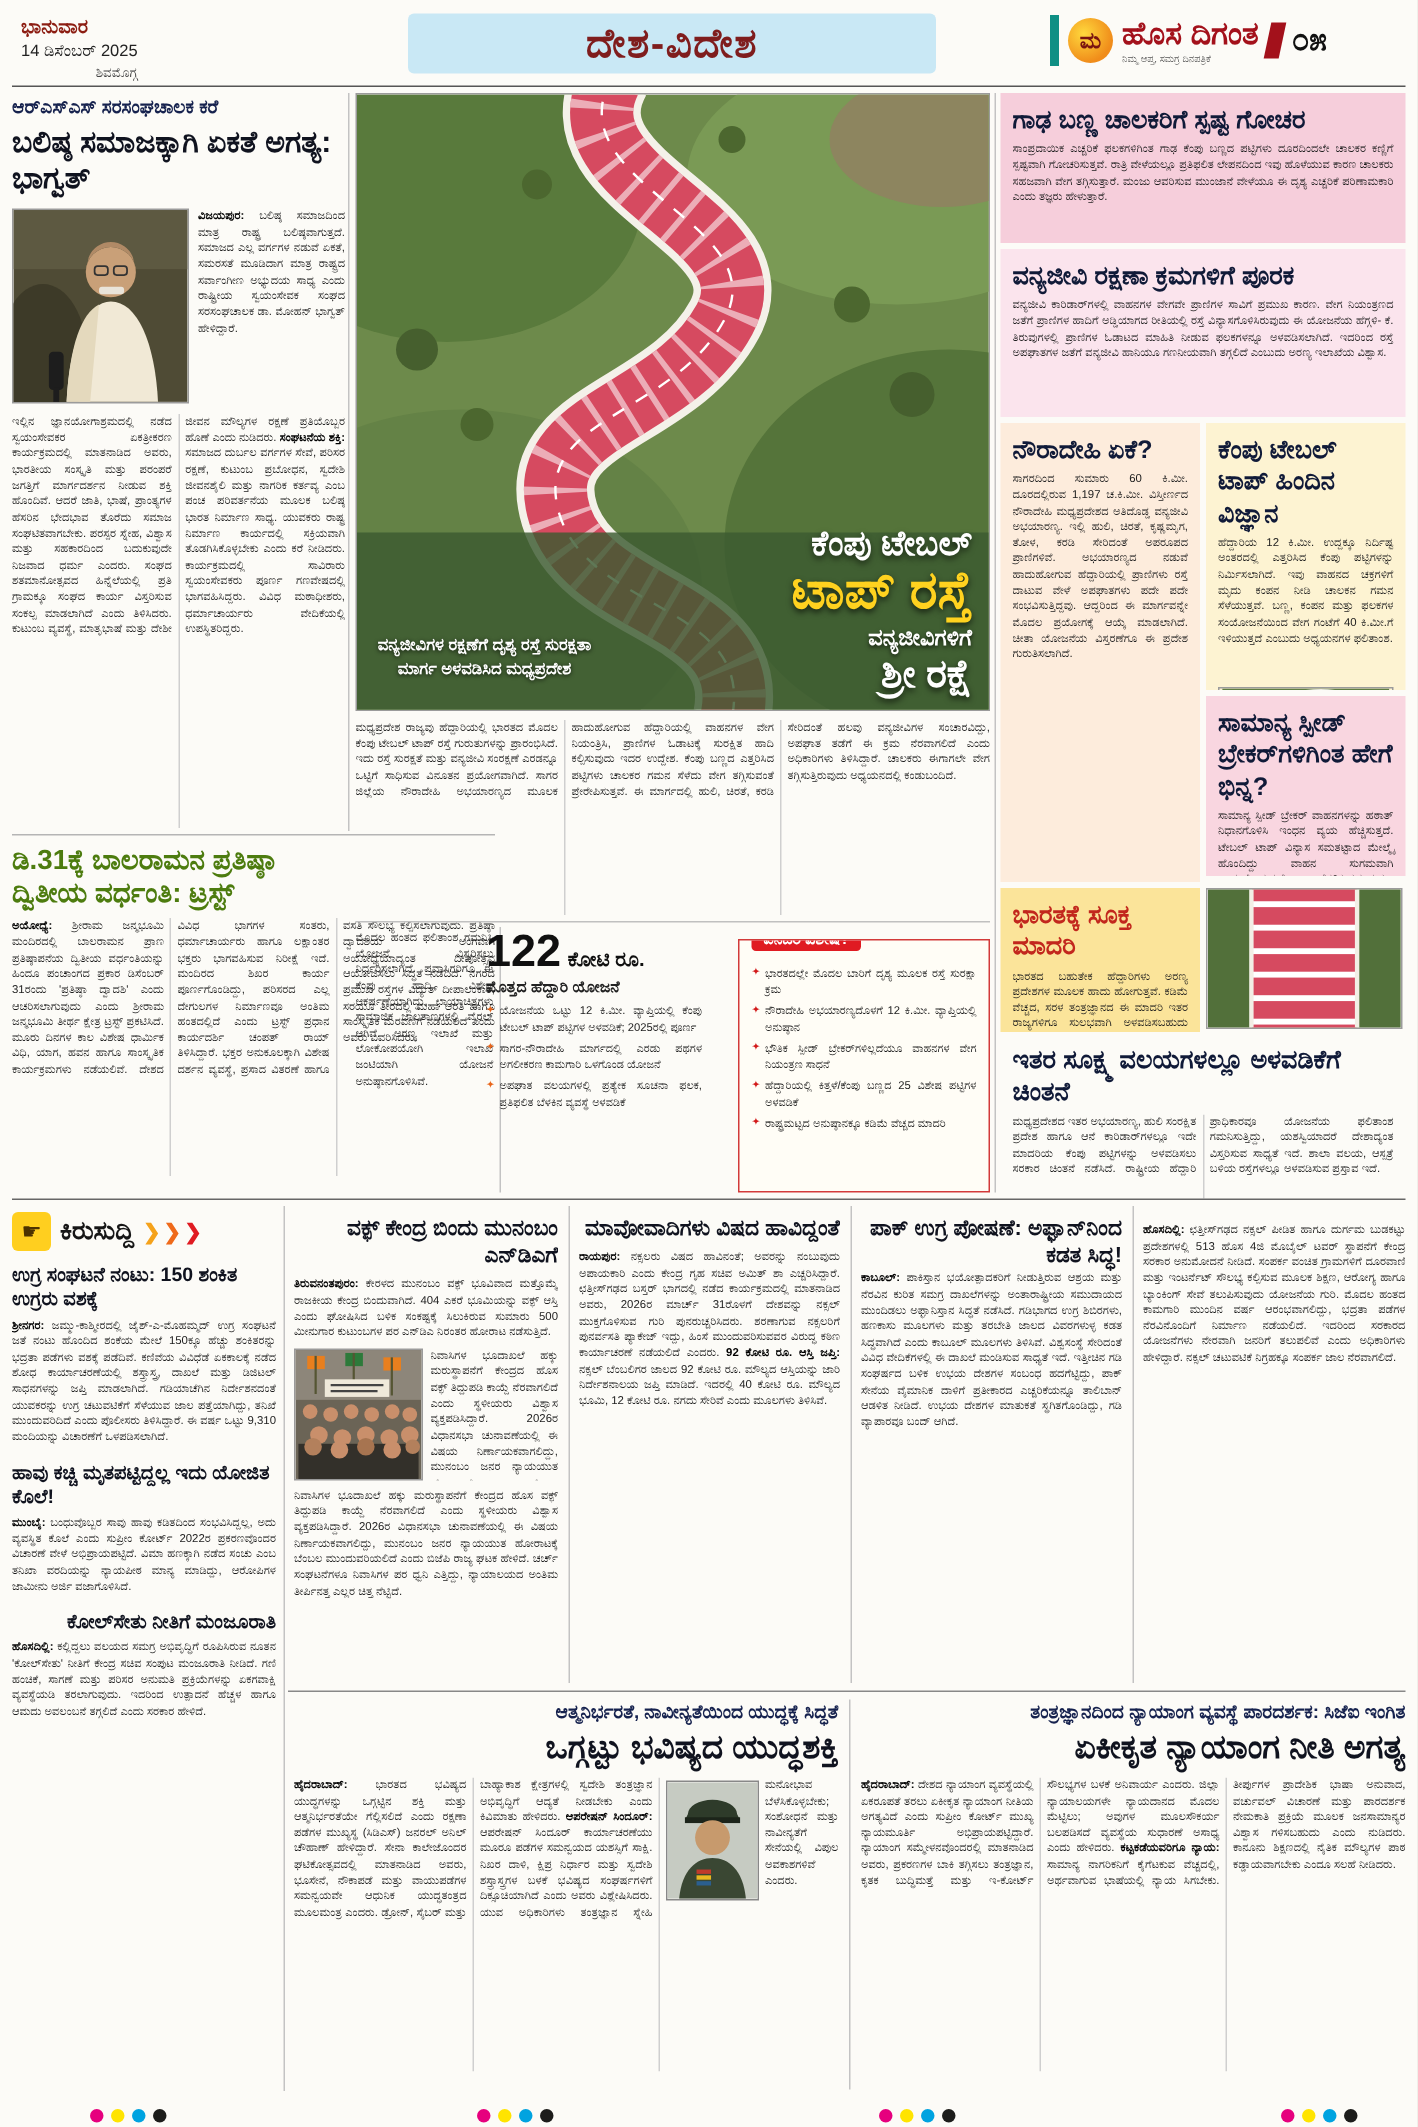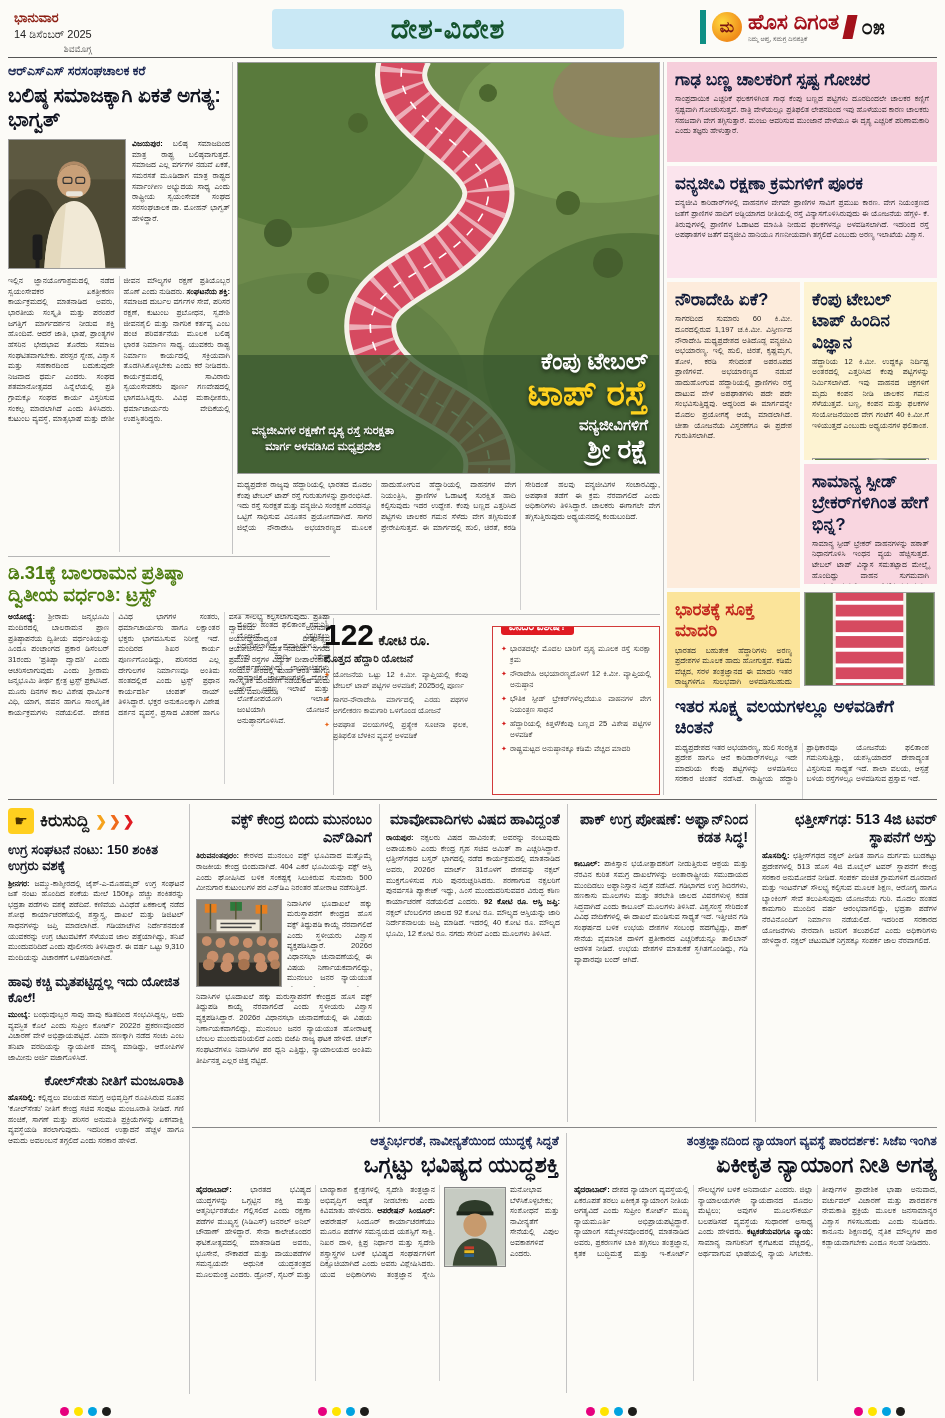--- a/index.html
+++ b/index.html
@@ -11,21 +11,21 @@
 
   
   .hrule { position:absolute; height:1px; background:#8d8d8d; }
   .vrule { position:absolute; width:1px; background:#c3c3c3; }
 
   
   .day { font-size:13px; font-weight:bold; color:#8c1d12; }
   .date { font-size:11px; color:#222; margin-top:2px; }
   .edition { font-size:9px; color:#444; margin-top:3px; text-align:right; }
   .section-banner { background:var(--banner-blue,#c9e8f5); border-radius:4px; display:flex; align-items:center; justify-content:center; }
-  .section-banner span { font-size:27px; font-weight:800; color:#14532d; letter-spacing:1px; }
+  .section-banner span { font-size:27px; font-weight:800; color:#7f1d1d; letter-spacing:1px; }
   .logo-row { display:flex; align-items:center; gap:6px; }
   .logo-dot { width:30px; height:30px; border-radius:50%; background:radial-gradient(circle at 35% 35%, #ffd93d, #f08c1a 70%); display:flex; align-items:center; justify-content:center; color:#7a1410; font-weight:800; font-size:15px; flex:0 0 auto; }
   .paper-name { font-size:21px; font-weight:800; color:var(--brand-red,#a3111b); line-height:1; }
   .tagline { font-size:6.5px; color:#555; margin-top:2px; }
   .pgno-tab { width:10px; height:24px; background:var(--brand-red,#a3111b); transform:skewX(-12deg); display:inline-block; }
   .pgno { font-size:21px; font-weight:800; color:#111; }
   .logo-accent { width:6px; height:34px; background:#0f8f84; }
 
   
   .kicker { font-size:12.5px; font-weight:800; color:#16224e; }
@@ -364,28 +364,27 @@
     <div class="body-text" style="margin-top:5px;">
       <b class="dateline">ರಾಯಪುರ:</b>
       <span>ನಕ್ಸಲರು ವಿಷದ ಹಾವಿನಂತೆ; ಅವರನ್ನು ನಂಬುವುದು ಅಪಾಯಕಾರಿ ಎಂದು ಕೇಂದ್ರ ಗೃಹ ಸಚಿವ ಅಮಿತ್ ಶಾ ಎಚ್ಚರಿಸಿದ್ದಾರೆ. ಛತ್ತೀಸ್‌ಗಢದ ಬಸ್ತರ್ ಭಾಗದಲ್ಲಿ ನಡೆದ ಕಾರ್ಯಕ್ರಮದಲ್ಲಿ ಮಾತನಾಡಿದ ಅವರು, 2026ರ ಮಾರ್ಚ್ 31ರೊಳಗೆ ದೇಶವನ್ನು ನಕ್ಸಲ್ ಮುಕ್ತಗೊಳಿಸುವ ಗುರಿ ಪುನರುಚ್ಚರಿಸಿದರು. ಶರಣಾಗುವ ನಕ್ಸಲರಿಗೆ ಪುನರ್ವಸತಿ ಪ್ಯಾಕೇಜ್ ಇದ್ದು, ಹಿಂಸೆ ಮುಂದುವರಿಸುವವರ ವಿರುದ್ಧ ಕಠಿಣ ಕಾರ್ಯಾಚರಣೆ ನಡೆಯಲಿದೆ ಎಂದರು.</span>
       <b>92 ಕೋಟಿ ರೂ. ಆಸ್ತಿ ಜಪ್ತಿ:</b>
       <span> ನಕ್ಸಲ್ ಬೆಂಬಲಿಗರ ಜಾಲದ 92 ಕೋಟಿ ರೂ. ಮೌಲ್ಯದ ಆಸ್ತಿಯನ್ನು ಜಾರಿ ನಿರ್ದೇಶನಾಲಯ ಜಪ್ತಿ ಮಾಡಿದೆ. ಇದರಲ್ಲಿ 40 ಕೋಟಿ ರೂ. ಮೌಲ್ಯದ ಭೂಮಿ, 12 ಕೋಟಿ ರೂ. ನಗದು ಸೇರಿವೆ ಎಂದು ಮೂಲಗಳು ತಿಳಿಸಿವೆ.</span>
     </div>
   </div>
 
   <div class="abs clip" style="left:574px; top:810px; width:174px; height:312px;">
     <div class="hl-md center">ಪಾಕ್ ಉಗ್ರ ಪೋಷಣೆ: ಅಫ್ಘಾನ್‌ನಿಂದ ಕಡತ ಸಿದ್ಧ!</div>
-    <div class="body-text" style="margin-top:13px;">
+    <div class="body-text" style="margin-top:1px;">
       <b class="dateline">ಕಾಬೂಲ್:</b>
       <span>ಪಾಕಿಸ್ತಾನ ಭಯೋತ್ಪಾದಕರಿಗೆ ನೀಡುತ್ತಿರುವ ಆಶ್ರಯ ಮತ್ತು ನೆರವಿನ ಕುರಿತ ಸಮಗ್ರ ದಾಖಲೆಗಳನ್ನು ಅಂತಾರಾಷ್ಟ್ರೀಯ ಸಮುದಾಯದ ಮುಂದಿಡಲು ಅಫ್ಘಾನಿಸ್ತಾನ ಸಿದ್ಧತೆ ನಡೆಸಿದೆ. ಗಡಿಭಾಗದ ಉಗ್ರ ಶಿಬಿರಗಳು, ಹಣಕಾಸು ಮೂಲಗಳು ಮತ್ತು ತರಬೇತಿ ಜಾಲದ ವಿವರಗಳುಳ್ಳ ಕಡತ ಸಿದ್ಧವಾಗಿದೆ ಎಂದು ಕಾಬೂಲ್ ಮೂಲಗಳು ತಿಳಿಸಿವೆ. ವಿಶ್ವಸಂಸ್ಥೆ ಸೇರಿದಂತೆ ವಿವಿಧ ವೇದಿಕೆಗಳಲ್ಲಿ ಈ ದಾಖಲೆ ಮಂಡಿಸುವ ಸಾಧ್ಯತೆ ಇದೆ. ಇತ್ತೀಚಿನ ಗಡಿ ಸಂಘರ್ಷದ ಬಳಿಕ ಉಭಯ ದೇಶಗಳ ಸಂಬಂಧ ಹದಗೆಟ್ಟಿದ್ದು, ಪಾಕ್ ಸೇನೆಯ ವೈಮಾನಿಕ ದಾಳಿಗೆ ಪ್ರತೀಕಾರದ ಎಚ್ಚರಿಕೆಯನ್ನೂ ತಾಲಿಬಾನ್ ಆಡಳಿತ ನೀಡಿದೆ. ಉಭಯ ದೇಶಗಳ ಮಾತುಕತೆ ಸ್ಥಗಿತಗೊಂಡಿದ್ದು, ಗಡಿ ವ್ಯಾಪಾರವೂ ಬಂದ್ ಆಗಿದೆ.</span>
     </div>
   </div>
 
   <div class="abs clip" style="left:762px; top:810px; width:175px; height:312px;">
-    <div class="hl-md center">ಛತ್ತೀಸ್‌ಗಢ: 513 4ಜಿ ಟವರ್ ಸ್ಥಾಪನೆಗೆ ಅಸ್ತು</div>
     <div class="body-text" style="margin-top:5px;">
       <b class="dateline">ಹೊಸದಿಲ್ಲಿ:</b>
       <span>ಛತ್ತೀಸ್‌ಗಢದ ನಕ್ಸಲ್ ಪೀಡಿತ ಹಾಗೂ ದುರ್ಗಮ ಬುಡಕಟ್ಟು ಪ್ರದೇಶಗಳಲ್ಲಿ 513 ಹೊಸ 4ಜಿ ಮೊಬೈಲ್ ಟವರ್ ಸ್ಥಾಪನೆಗೆ ಕೇಂದ್ರ ಸರಕಾರ ಅನುಮೋದನೆ ನೀಡಿದೆ. ಸಂಪರ್ಕ ವಂಚಿತ ಗ್ರಾಮಗಳಿಗೆ ದೂರವಾಣಿ ಮತ್ತು ಇಂಟರ್ನೆಟ್ ಸೌಲಭ್ಯ ಕಲ್ಪಿಸುವ ಮೂಲಕ ಶಿಕ್ಷಣ, ಆರೋಗ್ಯ ಹಾಗೂ ಬ್ಯಾಂಕಿಂಗ್ ಸೇವೆ ತಲುಪಿಸುವುದು ಯೋಜನೆಯ ಗುರಿ. ಮೊದಲ ಹಂತದ ಕಾಮಗಾರಿ ಮುಂದಿನ ವರ್ಷ ಆರಂಭವಾಗಲಿದ್ದು, ಭದ್ರತಾ ಪಡೆಗಳ ನೆರವಿನೊಂದಿಗೆ ನಿರ್ಮಾಣ ನಡೆಯಲಿದೆ. ಇದರಿಂದ ಸರಕಾರದ ಯೋಜನೆಗಳು ನೇರವಾಗಿ ಜನರಿಗೆ ತಲುಪಲಿವೆ ಎಂದು ಅಧಿಕಾರಿಗಳು ಹೇಳಿದ್ದಾರೆ. ನಕ್ಸಲ್ ಚಟುವಟಿಕೆ ನಿಗ್ರಹಕ್ಕೂ ಸಂಪರ್ಕ ಜಾಲ ನೆರವಾಗಲಿದೆ.</span>
     </div>
   </div>
 
   <div class="hrule" style="top:1127px; left:192px; width:745px; background:#888;"></div>
   <div class="vrule" style="left:566px; top:1133px; height:260px;"></div>
 
   <div class="abs clip" style="left:574px; top:1134px; width:363px; height:260px;">

